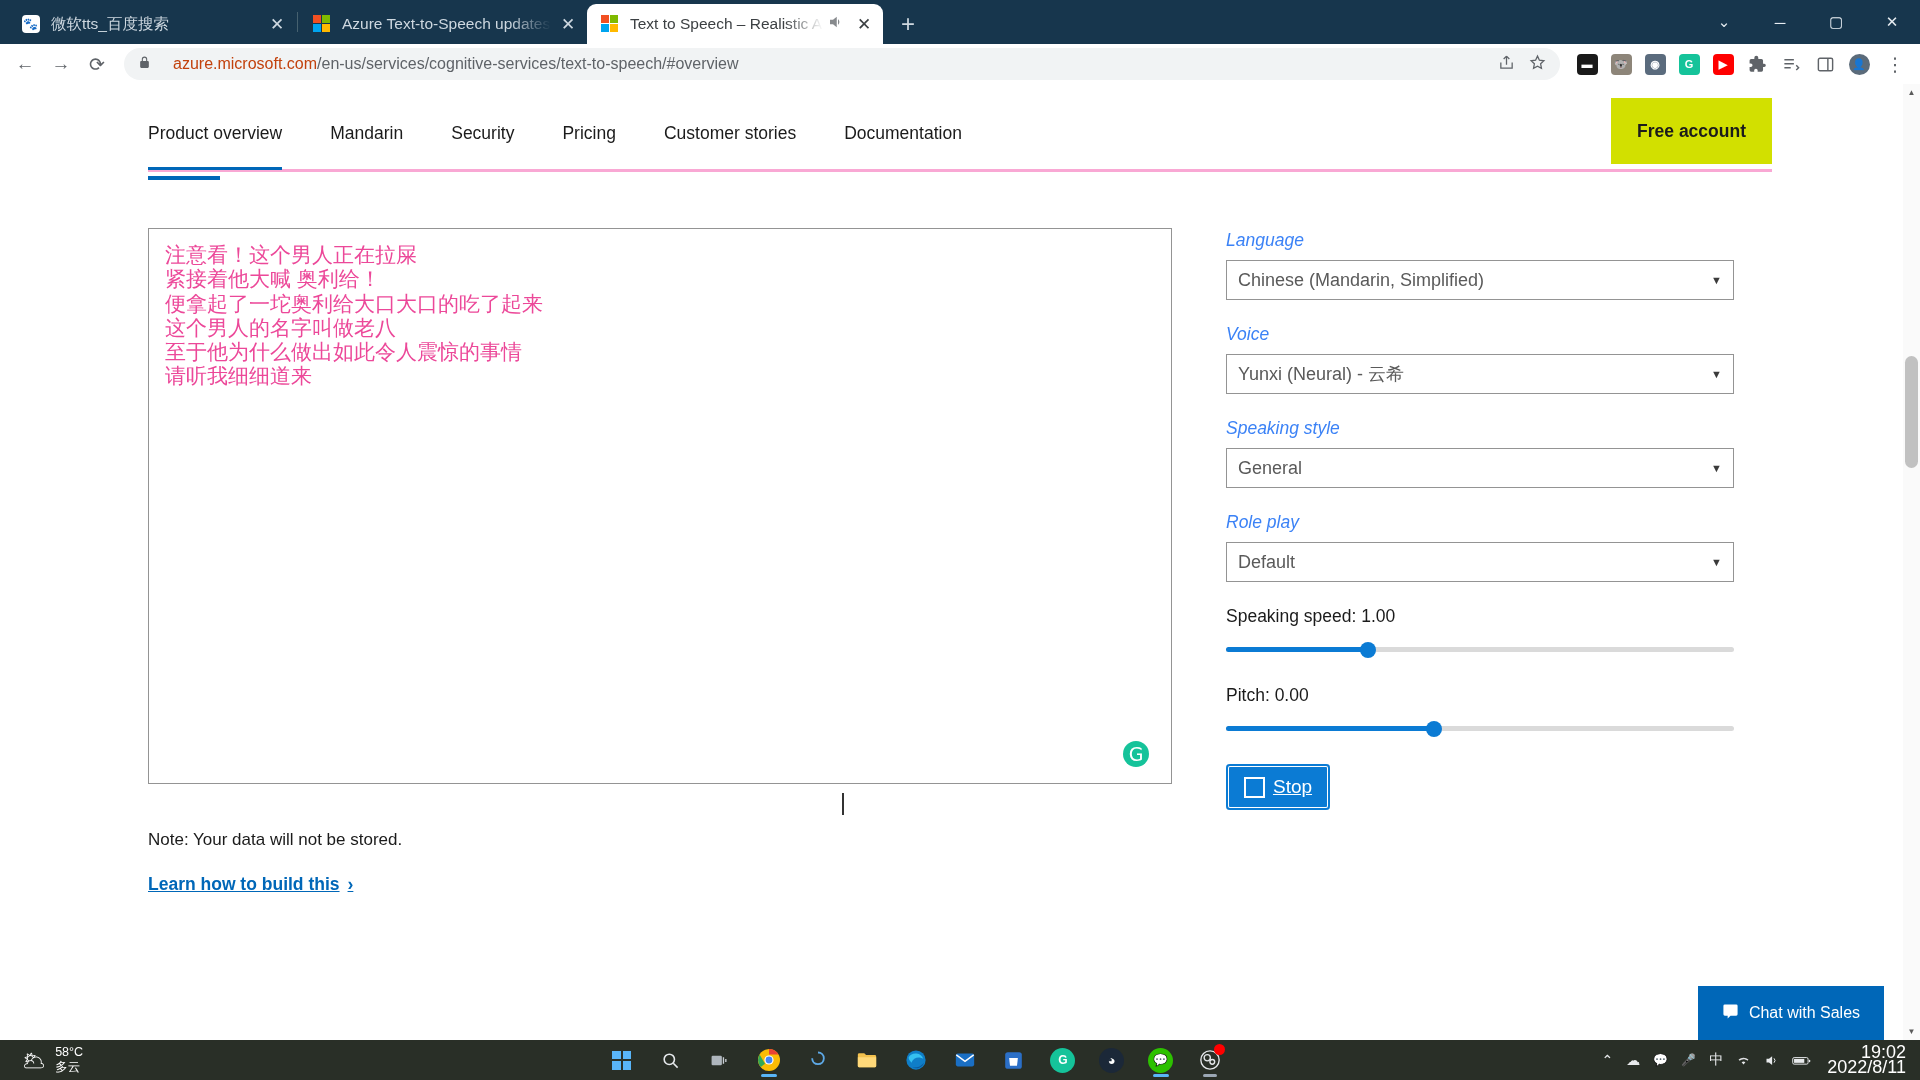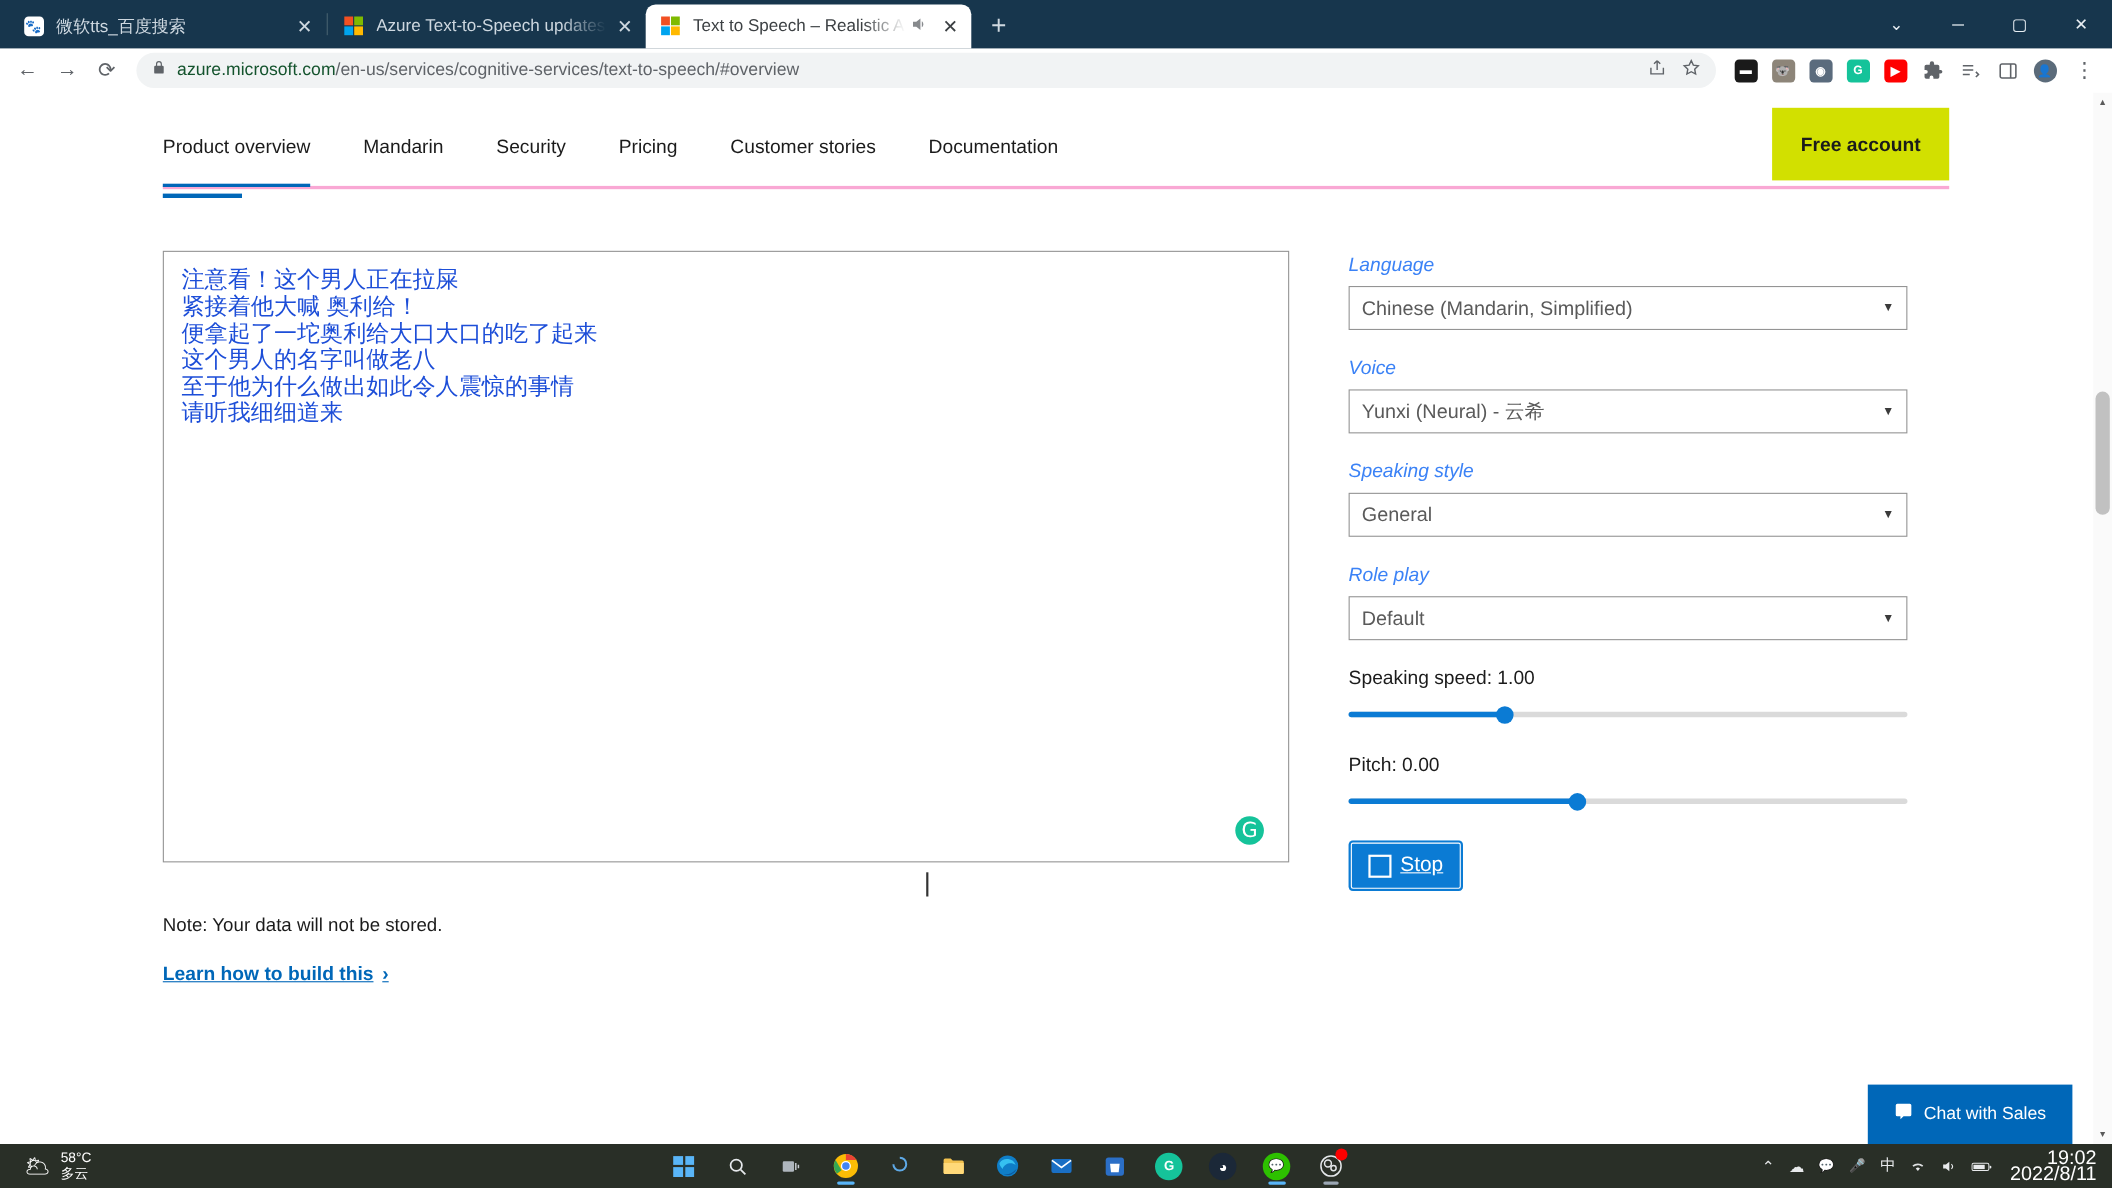--- a/index.html
+++ b/index.html
@@ -68,21 +68,21 @@
     display: flex; align-items: center; justify-content: center;
     color: #5f6368; flex: 0 0 auto;
   }
   .omnibox {
     flex: 1 1 auto; height: 32px; background: #f1f3f4; border-radius: 16px;
     display: flex; align-items: center; padding: 0 14px; margin: 0 8px;
     min-width: 0;
   }
   .lock { margin-right: 10px; flex: 0 0 auto; }
   .url { font-size: 16px; color: #5f6368; white-space: nowrap; overflow: hidden; }
-  .url b { color: #14532d; font-weight: 400; }
+  .url b { color: #c2410c; font-weight: 400; margin-left: 12px; }
   .omni-icons { margin-left: auto; display: flex; align-items: center; gap: 14px; flex: 0 0 auto; padding-left: 12px; }
   .ext-row { display: flex; align-items: center; gap: 4px; padding-left: 2px; }
   .ext { width: 30px; height: 30px; display: flex; align-items: center; justify-content: center; border-radius: 50%; flex: 0 0 auto; }
   .ext-glyph { width: 21px; height: 21px; border-radius: 4px; display: flex; align-items: center; justify-content: center; font-size: 11px; color: #fff; font-weight: bold; }
 
   
   .page { position: relative; height: 956px; background: #fff; overflow: hidden; }
   .navbar {
     height: 74px; margin: 14px 148px 0 148px;
     border-bottom: 3px solid #f9a8d4;
@@ -107,21 +107,21 @@
   .navunderline {
     position: absolute; left: 0; bottom: -11px; width: 72px; height: 4px; background: #0067b8;
   }
 
   .demo { display: flex; margin: 56px 148px 0 148px; gap: 54px; }
   .left-col { width: 1024px; }
   .ta-wrap { position: relative; }
   textarea.ta {
     width: 1024px; height: 556px; border: 1px solid #949494;
     padding: 14px 16px; font-size: 21px; line-height: 24.3px;
-    color: #1d4ed8; resize: none; outline: none;
+    color: #ec4899; resize: none; outline: none;
     font-family: "Liberation Sans", "DejaVu Sans", sans-serif;
     background: #fff;
   }
   .grammarly {
     position: absolute; right: 23px; bottom: 21px;
     width: 26px; height: 26px; border-radius: 50%; background: #15c39a;
     display: flex; align-items: center; justify-content: center;
     color: #fff; font-size: 19px; font-family: "DejaVu Sans", sans-serif;
   }
   .caret { position: absolute; left: 694px; top: 565px; width: 2px; height: 22px; background: #333; }

